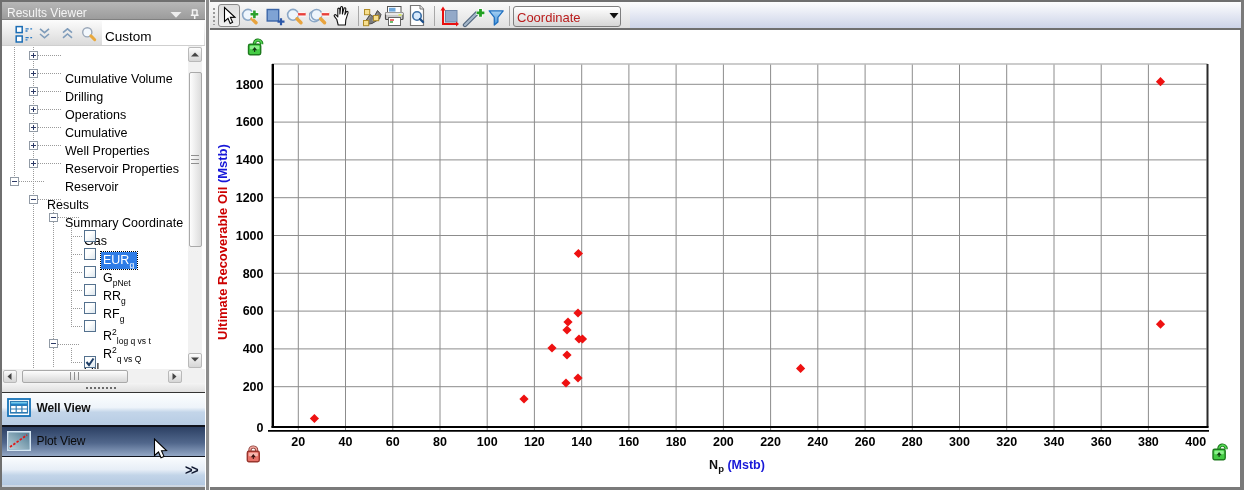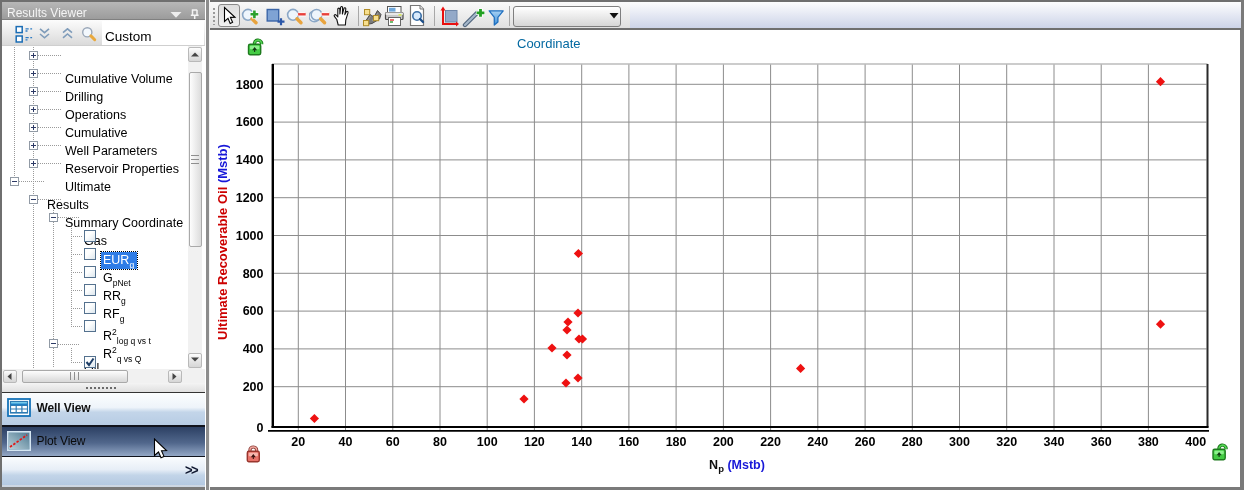--- a/index.html
+++ b/index.html
@@ -8,21 +8,21 @@
 .dotv { width:1px; background-image:repeating-linear-gradient(to bottom,#9a9a9a 0 1px,transparent 1px 2px); }
 .doth { height:1px; background-image:repeating-linear-gradient(to right,#9a9a9a 0 1px,transparent 1px 2px); }
 .ebox { width:9px; height:9px; background:#fff; border:1px solid #919aa5; }
 .ebox .h { position:absolute; left:1px; top:3px; width:5px; height:1px; background:#2d3a66; }
 .ebox .v { position:absolute; left:3px; top:1px; width:1px; height:5px; background:#2d3a66; }
 .cb { width:12px; height:12px; border:1px solid #54718e; background:linear-gradient(135deg,#fdfefe 40%,#dde7ee 100%); }
 .trow { position:absolute; height:18px; line-height:18px; font-size:12.5px; color:#000; white-space:nowrap;margin-top:24px; }
 sub.s { font-size:8.5px; }
 sup.s { font-size:8.5px; }
 .sbbtn { position:absolute; background:linear-gradient(#fdfdfd,#e8e8e8 45%,#d6d6d6); border:1px solid #b9b9b9; border-radius:2px; }
-.tbtxt { font-size:12px; color:#0369a1;margin-top:26px; }
+.tbtxt { font-size:12px; color:#b91c1c; }
 </style></head><body>
 <div id="win">
 
 <div class="abs" style="left:0;top:0;width:1244px;height:2px;background:#6f6f6f"></div>
 <div class="abs" style="left:0;top:0;width:2px;height:490px;background:#6f6f6f"></div>
 <div class="abs" style="left:1240px;top:0;width:4px;height:490px;background:#7a7a7a"></div>
 <div class="abs" style="left:0;top:487px;width:1244px;height:3px;background:#7a7a7a"></div>
 <div class="abs" style="left:2px;top:2px;width:231px;height:18px;background:linear-gradient(#b7b7b7,#9c9c9c);border-bottom:1px solid #808080">
       <div class="abs" style="left:5px;top:2.5px;font-size:12px;color:#f4f4f4;line-height:17px">Results Viewer</div>
       <svg class="abs" style="left:167px;top:9px" width="14" height="8">
@@ -86,33 +86,33 @@
 <div class="abs ebox" style="left:29px;top:104.5px;position:absolute">
       <div class="h"></div>
       <div class="v"></div>
     </div>
 <div class="trow" style="left:65px;top:100px">Cumulative</div>
 <div class="abs doth" style="left:38px;top:127px;width:24px"></div>
 <div class="abs ebox" style="left:29px;top:122.5px;position:absolute">
       <div class="h"></div>
       <div class="v"></div>
     </div>
-<div class="trow" style="left:65px;top:118px">Well Parameters</div>
+<div class="trow" style="left:65px;top:118px">Well Properties</div>
 <div class="abs doth" style="left:38px;top:145px;width:24px"></div>
 <div class="abs ebox" style="left:29px;top:140.5px;position:absolute">
       <div class="h"></div>
       <div class="v"></div>
     </div>
 <div class="trow" style="left:65px;top:136px">Reservoir Properties</div>
 <div class="abs doth" style="left:38px;top:163px;width:24px"></div>
 <div class="abs ebox" style="left:29px;top:158.5px;position:absolute">
       <div class="h"></div>
       <div class="v"></div>
     </div>
-<div class="trow" style="left:65px;top:154px">Ultimate</div>
+<div class="trow" style="left:65px;top:154px">Reservoir</div>
 <div class="abs doth" style="left:19px;top:181px;width:25px"></div>
 <div class="abs ebox" style="left:9.5px;top:176.5px;position:absolute">
       <div class="h"></div>
     </div>
 <div class="trow" style="left:47px;top:172px">Results</div>
 <div class="abs doth" style="left:38px;top:199px;width:24px"></div>
 <div class="abs ebox" style="left:29px;top:194.5px;position:absolute">
       <div class="h"></div>
     </div>
 <div class="trow" style="left:65px;top:190px">Summary Coordinate</div>

